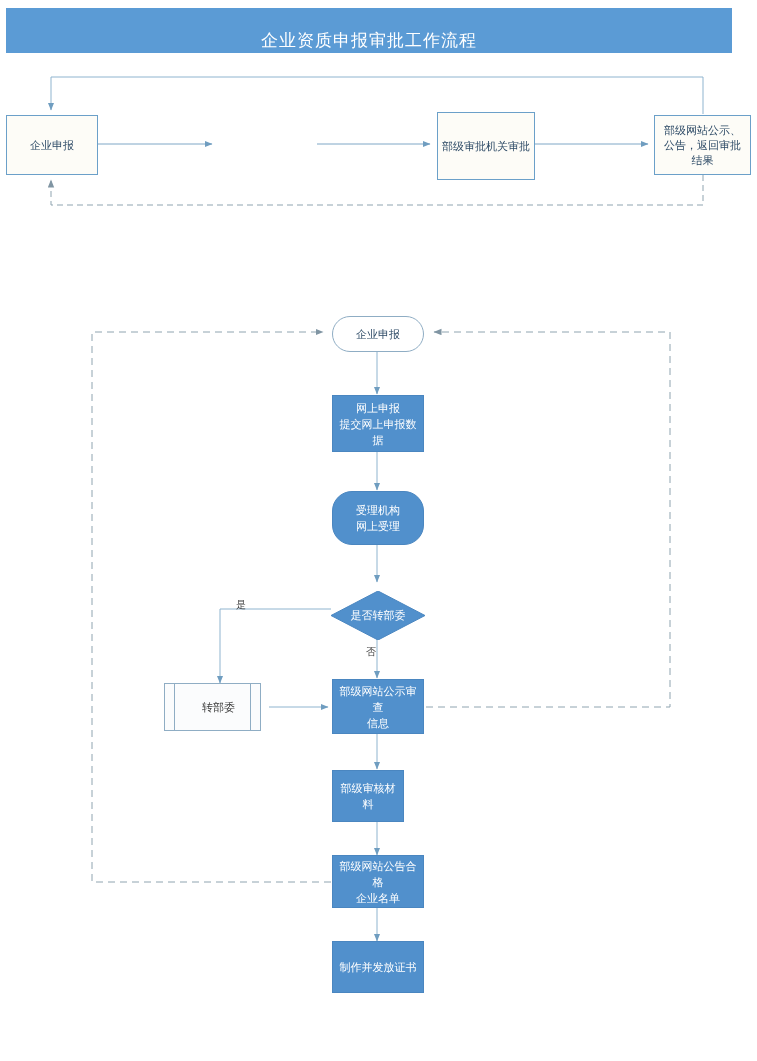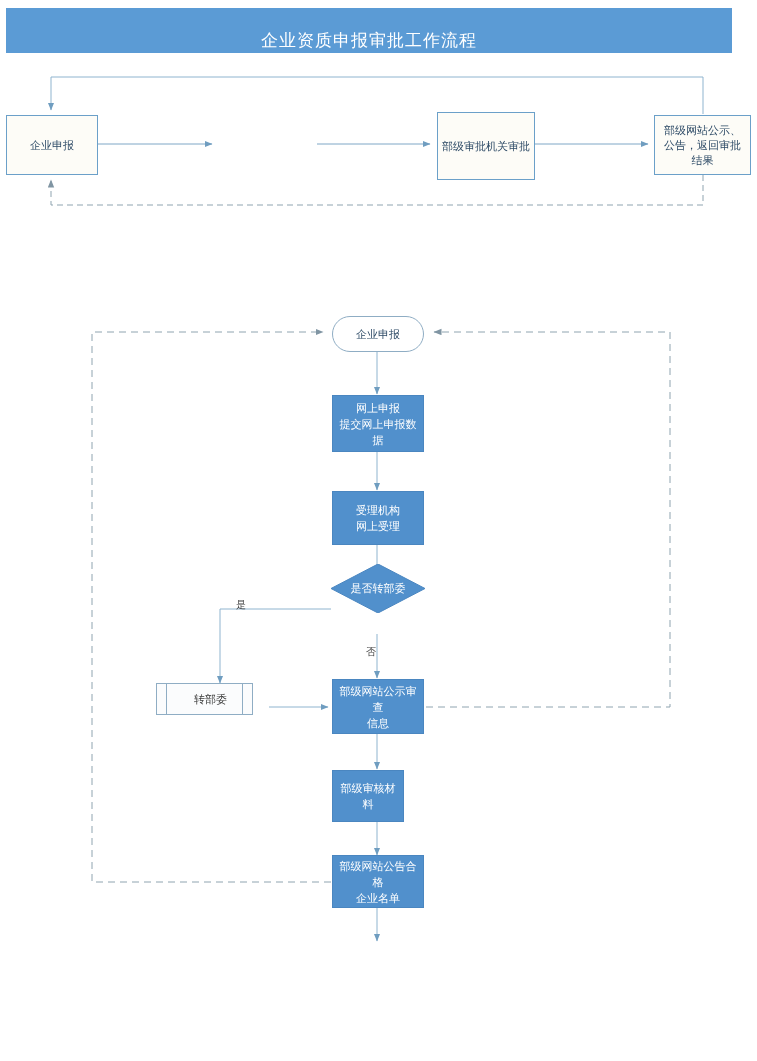--- a/index.html
+++ b/index.html
@@ -258,35 +258,35 @@
     <span>企业申报</span>
   </div>
 
   <div class="proc-box" style="left:332px; top:395px; width:92px; height:57px;">
     <span>
       <span>网上申报</span><br>
       <span>提交网上申报数据</span>
     </span>
   </div>
 
-  <div class="proc-box" style="left:332px; top:491px; width:92px; height:54px;">
+  <div class="proc-box" style="left:332px; top:491px; width:92px; height:54px;border-radius:20px;">
     <span>
       <span>受理机构</span><br>
       <span>网上受理</span>
     </span>
   </div>
 
-  <div class="diamond-wrap" style="left:331px; top:564px; width:94px; height:49px;">
+  <div class="diamond-wrap" style="left:331px; top:591px; width:94px; height:49px;">
     <svg class="dia-shape" viewBox="0 0 94 49" preserveAspectRatio="none">
       <polygon points="47,0 94,24.5 47,49 0,24.5" fill="#5190cc" stroke="#4a86c0" stroke-width="1"></polygon>
     </svg>
     <span class="dia-label">是否转部委</span>
   </div>
 
-  <div class="predef-box" style="left:156px; top:683px; width:97px; height:32px;padding-left:12px;">
+  <div class="predef-box" style="left:164px; top:683px; width:97px; height:48px;padding-left:12px;">
     <span>转部委</span>
   </div>
 
   <div class="proc-box" style="left:332px; top:679px; width:92px; height:55px;">
     <span>
       <span>部级网站公示审查</span><br>
       <span>信息</span>
     </span>
   </div>
 
@@ -294,18 +294,21 @@
     <span>部级审核材料</span>
   </div>
 
   <div class="proc-box" style="left:332px; top:855px; width:92px; height:53px;">
     <span>
       <span>部级网站公告合格</span><br>
       <span>企业名单</span>
     </span>
   </div>
 
+  <div class="proc-box" style="left:332px; top:941px; width:92px; height:52px;">
+    <span>制作并发放证书</span>
+  </div>
 
   <div class="edge-label" style="left:236px; top:598px;">是</div>
 
   <div class="edge-label" style="left:366px; top:645px;">否</div>
 
 </div>
 
 </body></html>

